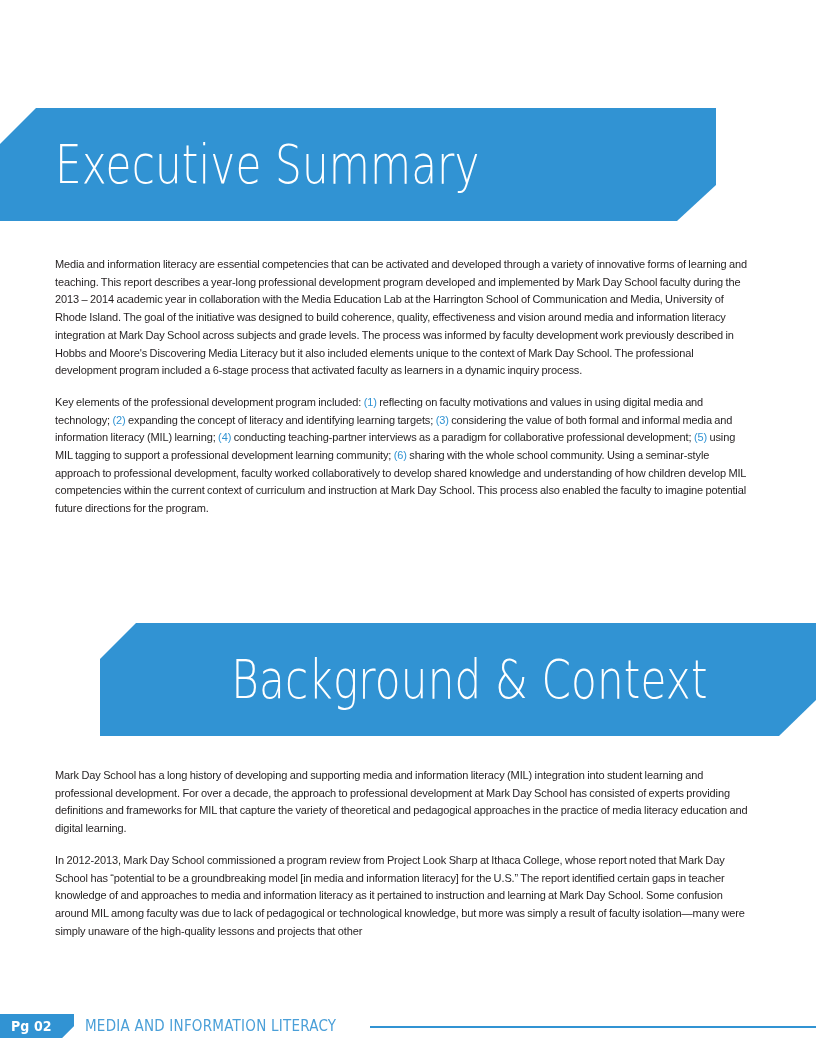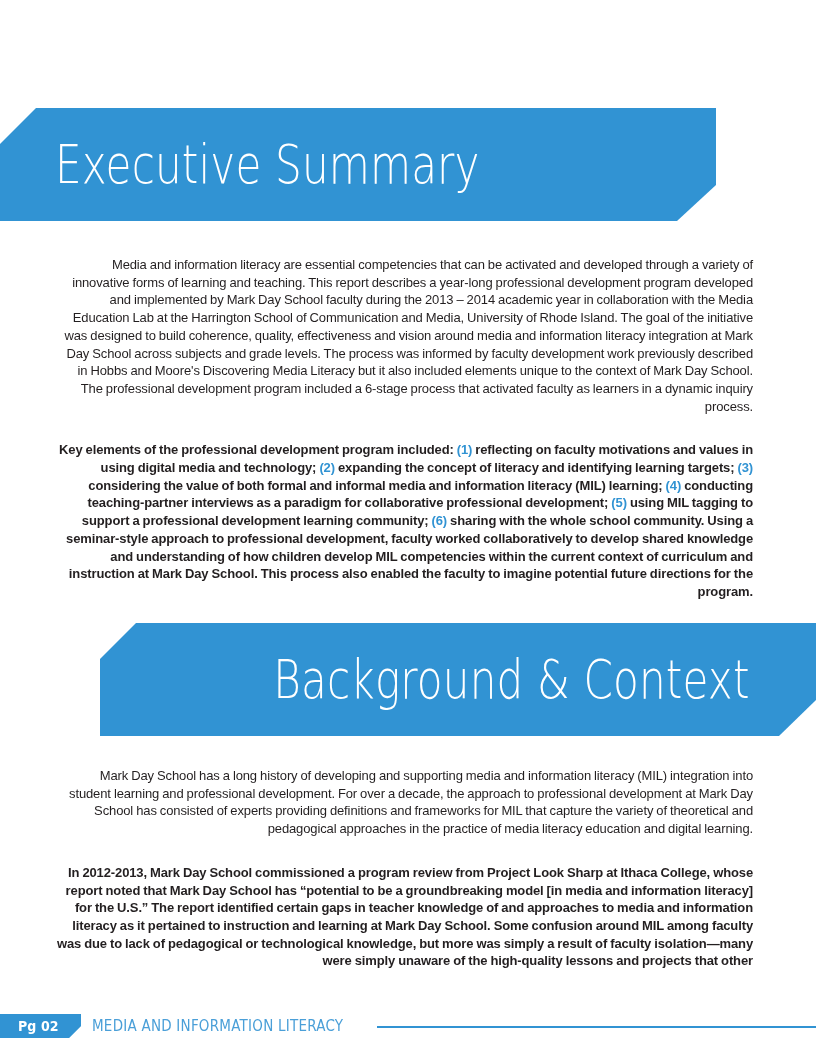--- a/index.html
+++ b/index.html
@@ -43,21 +43,21 @@
     clip-path: polygon(36px 0, 100% 0, 100% 77px, 677px 100%, 0 100%, 0 36px);
   }
 
   
   .banner-right {
     left: 100px;
     top: 623px;
     width: 716px;
     height: 113px;
     justify-content: flex-end;
-    padding-right: 66px;
+    padding-right: 108px;
     -webkit-clip-path: polygon(36px 0, 100% 0, 100% 77px, 679px 100%, 0 100%, 0 36px);
     clip-path: polygon(36px 0, 100% 0, 100% 77px, 679px 100%, 0 100%, 0 36px);
   }
 
   .banner-title {
     color: #ffffff;
     font-family: "DejaVu Sans", "Liberation Sans", sans-serif;
     font-size: 54px;
     font-weight: 300;
     letter-spacing: 0.2px;
@@ -72,32 +72,31 @@
 
   
   .content {
     position: absolute;
     left: 55px;
     width: 698px;
   }
 
   .para {
     font-family: "Liberation Sans", "DejaVu Sans", sans-serif;
-    font-size: 13px;
+    font-size: 11px;
     line-height: 17.7px;
     color: #231f20;
-    text-align: right;
+    text-align: left;
     margin: 0;
     letter-spacing: -0.12px;
     word-spacing: -0.45px;
   }
 
   .para + .para {
-    margin-top: 26px;
-    font-weight: bold;
+    margin-top: 14px;
   }
 
   .num {
     color: #3193d3;
   }
 
   #block-exec {
     top: 256px;
   }
   #block-bg {
@@ -115,21 +114,21 @@
     align-items: center;
   }
 
   .page-badge {
     background: #3193d3;
     color: #ffffff;
     height: 24px;
     min-width: 68px;
     display: flex;
     align-items: center;
-    padding-left: 18px;
+    padding-left: 11px;
     padding-right: 18px;
     box-sizing: border-box;
     font-family: "DejaVu Sans", "Liberation Sans", sans-serif;
     font-size: 14px;
     font-weight: 700;
     letter-spacing: 0.1px;
     -webkit-clip-path: polygon(0 0, 100% 0, 100% 12px, calc(100% - 12px) 100%, 0 100%);
     clip-path: polygon(0 0, 100% 0, 100% 12px, calc(100% - 12px) 100%, 0 100%);
   }
   .page-badge span {

